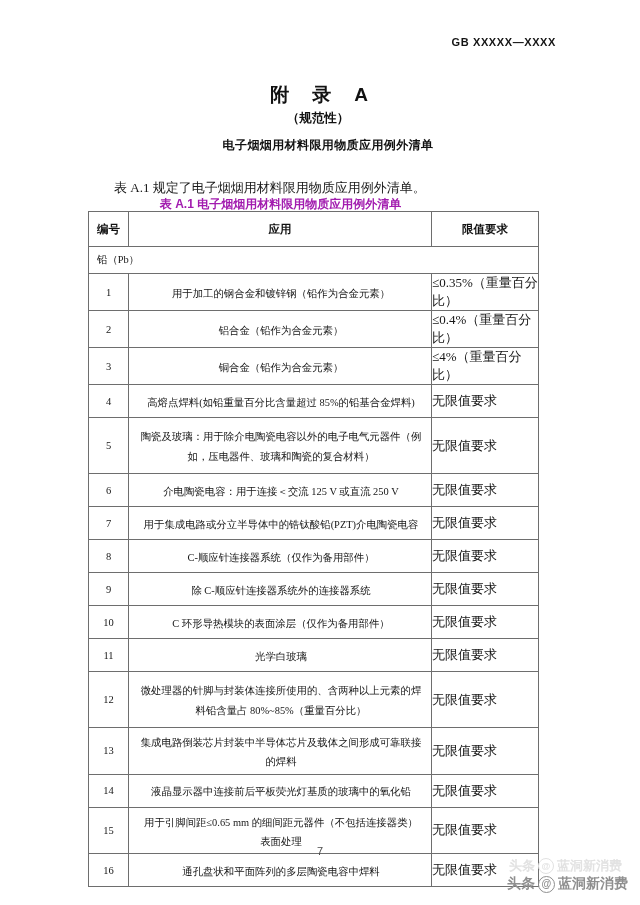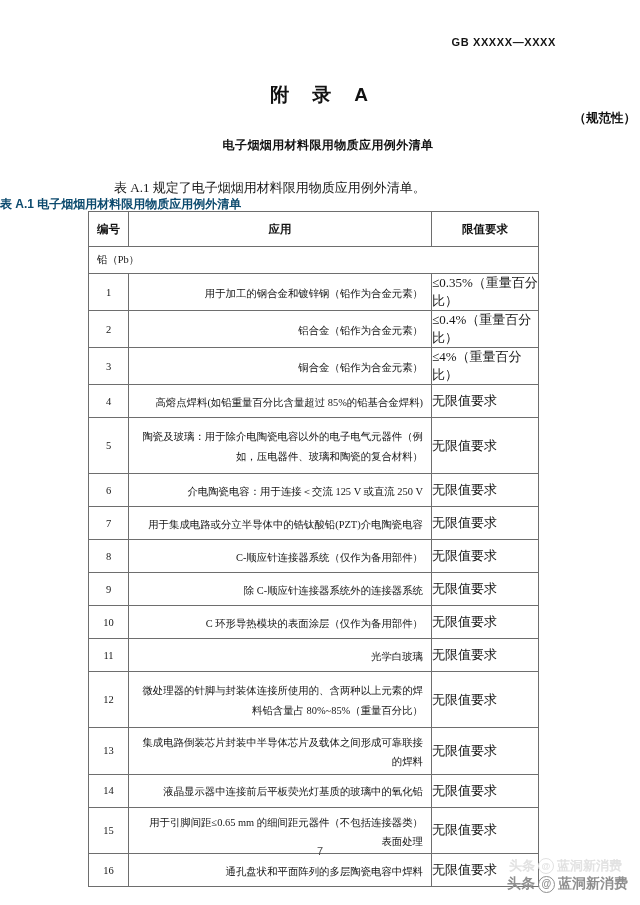--- a/index.html
+++ b/index.html
@@ -42,23 +42,23 @@
     text-align: center;
     font-family: "Liberation Sans", "DejaVu Sans", sans-serif;
     font-size: 19px;
     font-weight: bold;
     letter-spacing: 2px;
     color: #111;
   }
   .annex-kind {
     position: absolute;
     top: 110px;
-    left: 12px;
+    left: 6px;
     width: 624px;
-    text-align: right;
+    text-align: center;
     font-family: "Liberation Sans", "DejaVu Sans", sans-serif;
     font-size: 12.5px;
     font-weight: bold;
     color: #111;
   }
   .annex-subject {
     position: absolute;
     top: 137px;
     left: 8px;
     width: 640px;
@@ -79,24 +79,25 @@
     text-indent: 26px;
     line-height: 1.5;
     color: #1a1a1a;
   }
   
   .table-caption {
     position: absolute;
     top: 196px;
     left: 0;
     width: 561px;
+    text-align: center;
     font-family: "Liberation Sans", "DejaVu Sans", sans-serif;
     font-size: 12px;
     font-weight: bold;
-    color: #0c4a6e;
+    color: #a21caf;
   }
   
   .data-table {
     position: absolute;
     top: 211px;
     left: 88px;
     width: 450px;
     border-collapse: collapse;
     table-layout: fixed;
     font-size: 10.4px;
@@ -124,21 +125,21 @@
     height: 26px;
     padding-left: 8px;
     font-size: 10.4px;
     text-align: left;
   }
   td.cell-no {
     text-align: center;
     font-size: 10.5px;
   }
   td.cell-app {
-    text-align: right;
+    text-align: center;
     padding: 5px 8px 2px 10px;
     line-height: 1.85;
   }
   td.cell-limit {
     text-align: left;
     font-size: 13px;
   }
   tr.row-1line td { height: 25px; }
   tr.row-2line td { height: 48px; }
   tr.row-2line td.cell-app { line-height: 1.95; }

